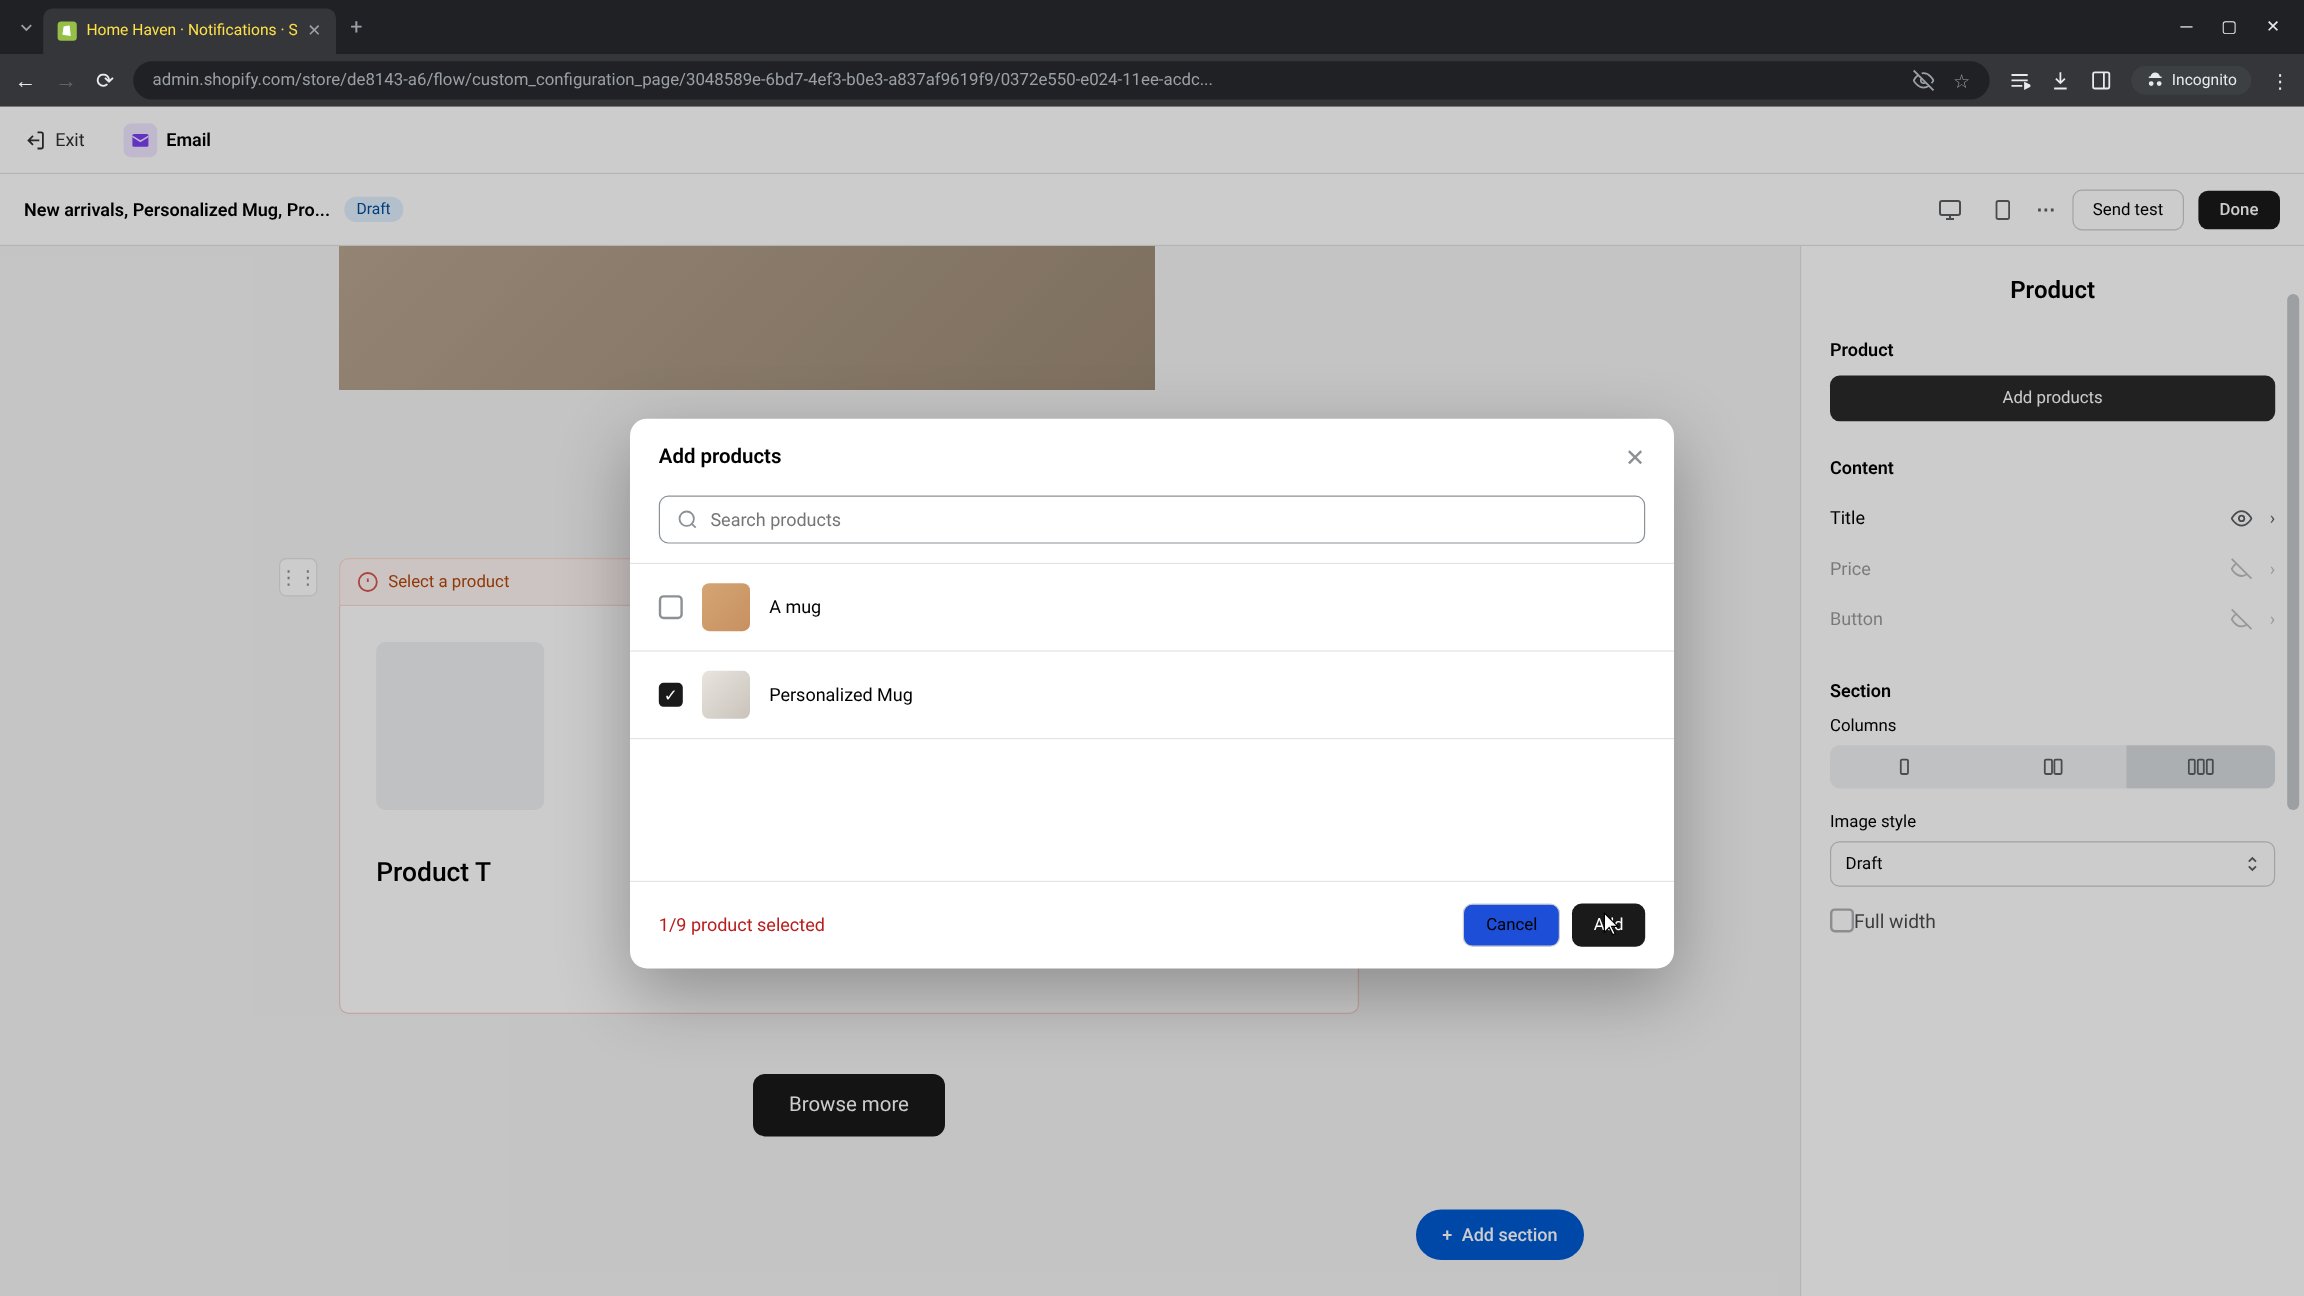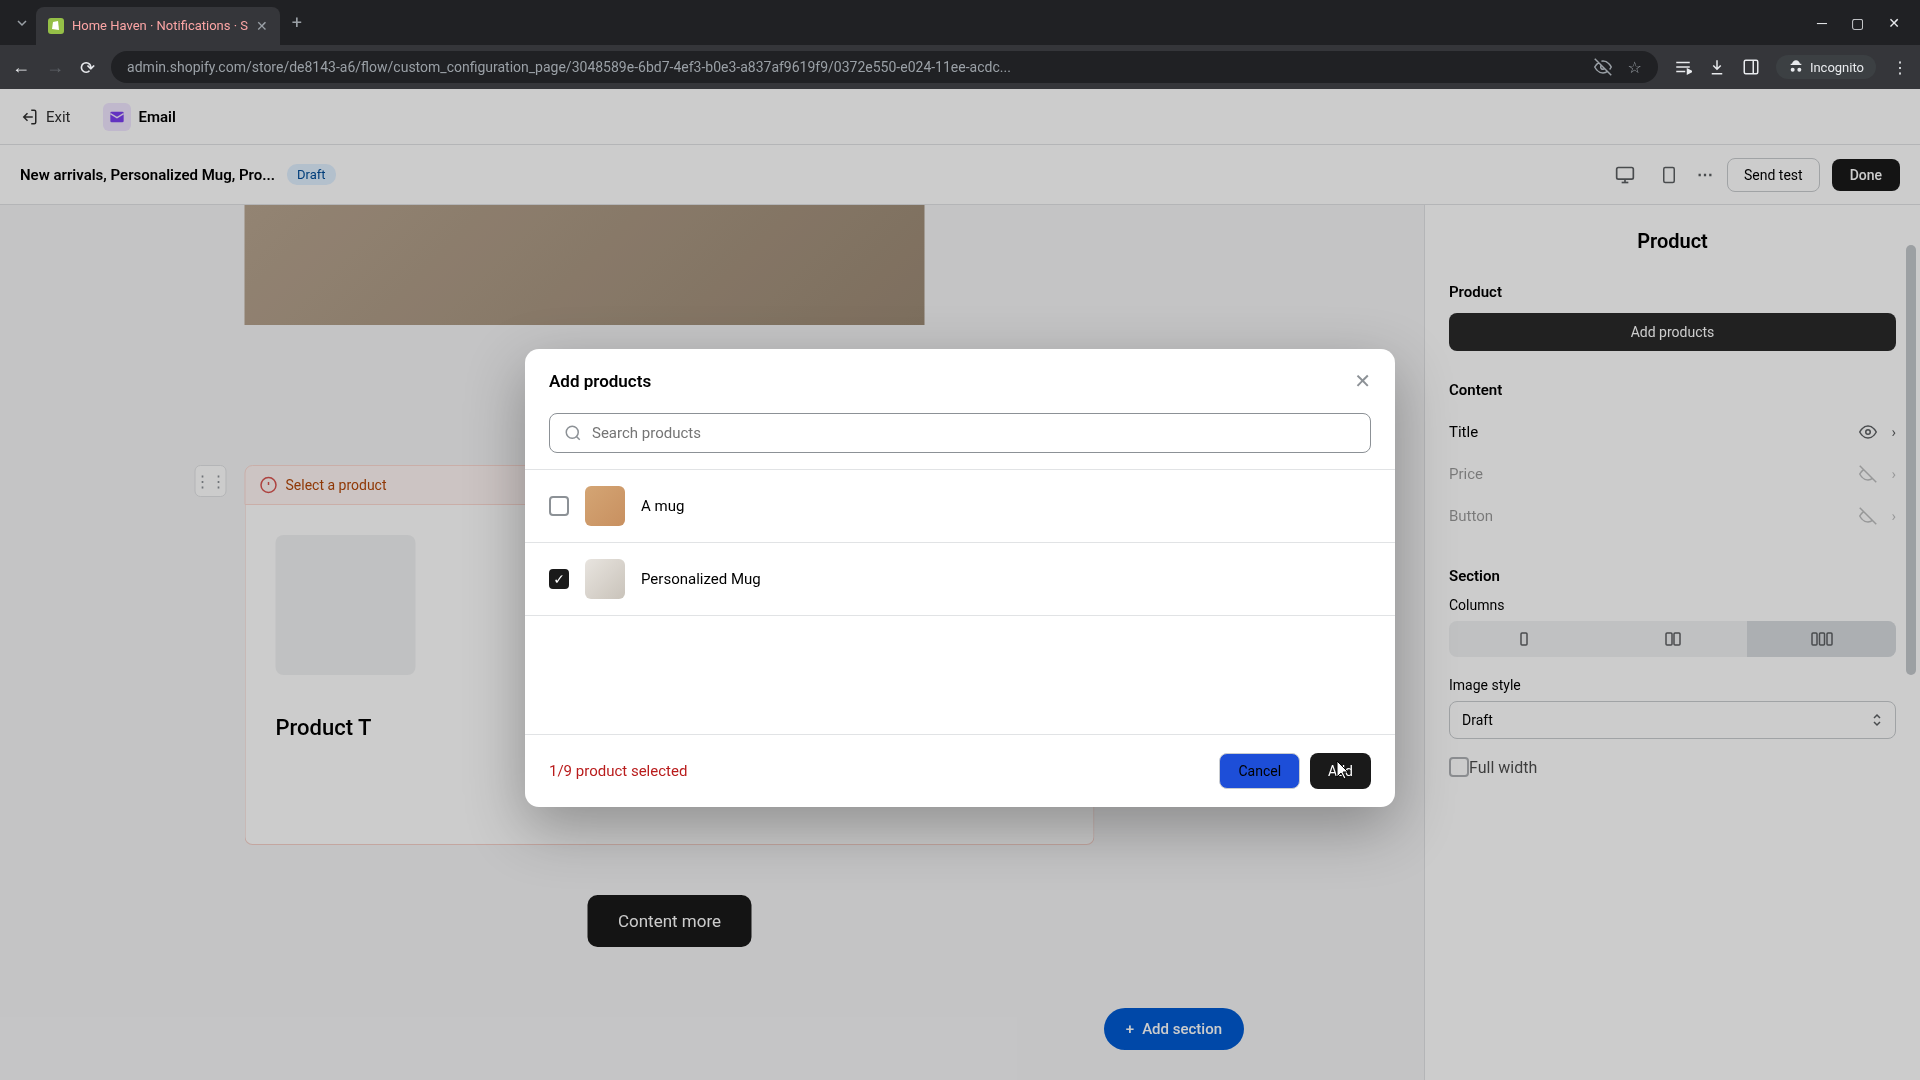--- a/index.html
+++ b/index.html
@@ -3,21 +3,21 @@
 <meta charset="utf-8">
 <style>
 * { margin: 0; padding: 0; box-sizing: border-box; font-family: -apple-system, BlinkMacSystemFont, "Segoe UI", Roboto, sans-serif; }
 body { background: #f6f6f7; overflow: hidden; width: 1920px; height: 1080px; transform-origin: top left; }
 
 
 .browser-chrome { background: #202124; height: 45px; display: flex; align-items: center; padding: 0 8px; }
 .tab-dropdown { width: 28px; height: 28px; display: flex; align-items: center; justify-content: center; color: #9aa0a6; }
 .tab { background: #35363a; border-radius: 8px 8px 0 0; padding: 8px 12px; display: flex; align-items: center; gap: 8px; height: 38px; margin-top: 6px; max-width: 280px; }
 .tab-favicon { width: 16px; height: 16px; background: #95bf47; border-radius: 3px; display: flex; align-items: center; justify-content: center; }
-.tab-title { color: #fca5a5; font-size: 13px; white-space: nowrap; overflow: hidden; text-overflow: ellipsis; flex: 1; }
+.tab-title { color: #fde047; font-size: 13px; white-space: nowrap; overflow: hidden; text-overflow: ellipsis; flex: 1; }
 .tab-close { color: #9aa0a6; font-size: 14px; cursor: pointer; }
 .new-tab { color: #9aa0a6; margin-left: 12px; font-size: 18px; }
 .window-controls { margin-left: auto; display: flex; gap: 24px; color: #e8eaed; padding-right: 12px; }
 .window-controls span { cursor: pointer; font-size: 14px; }
 
 .toolbar { background: #35363a; height: 44px; display: flex; align-items: center; padding: 0 12px; gap: 16px; }
 .nav-btn { color: #e8eaed; font-size: 18px; cursor: pointer; }
 .nav-btn.disabled { color: #5f6368; }
 .url-bar { flex: 1; background: #202124; border-radius: 20px; height: 32px; display: flex; align-items: center; padding: 0 16px; gap: 21px; }
 .url-text { color: #9aa0a6; font-size: 14px; flex: 1; white-space: nowrap; overflow: hidden; }
@@ -51,21 +51,21 @@
 .drag-handle { position: absolute; left: -50px; top: 0; width: 32px; height: 32px; background: #fff; border: 1px solid #e1e3e5; border-radius: 6px; display: flex; align-items: center; justify-content: center; color: #8c9196; }
 .select-product-banner { display: flex; align-items: center; gap: 8px; background: #fff6f4; border: 1px solid #fddad3; padding: 10px 14px; border-radius: 8px 8px 0 0; color: #b54708; font-size: 14px; width: 850px; }
 .product-placeholder { width: 850px; height: 340px; background: #fff; border: 1px solid #f5d0c9; border-top: none; border-radius: 0 0 8px 8px; padding: 30px; }
 .placeholder-grid { display: flex; gap: 20px; }
 .placeholder-cell { width: 140px; height: 140px; background: #f1f2f3; border-radius: 8px; }
 .product-title-text { font-size: 22px; font-weight: 500; margin-top: 40px; }
 .browse-more-btn { background: #1a1a1a; color: #fff; border: none; border-radius: 10px; padding: 16px 30px; font-size: 17px; cursor: pointer; display: block; margin: 50px auto; }
 .add-section-fab { position: absolute; bottom: 30px; right: 180px; background: #005bd3; color: #fff; border: none; border-radius: 24px; padding: 12px 22px; font-size: 15px; font-weight: 500; cursor: pointer; display: flex; align-items: center; gap: 8px; }
 
 
-.right-panel { width: 496px; background: #fff; border-left: 1px solid #e1e3e5; padding: 24px; overflow-y: auto; position: relative; }
+.right-panel { width: 420px; background: #fff; border-left: 1px solid #e1e3e5; padding: 24px; overflow-y: auto; position: relative; }
 .panel-title { text-align: center; font-size: 20px; font-weight: 600; margin-bottom: 30px; }
 .panel-section { margin-bottom: 30px; }
 .panel-section-title { font-size: 15px; font-weight: 600; margin-bottom: 12px; }
 .add-products-btn { width: 100%; background: #2a2a2a; color: #fff; border: none; border-radius: 8px; padding: 11px; font-size: 14px; cursor: pointer; }
 .content-row { display: flex; align-items: center; justify-content: space-between; padding: 12px 0; font-size: 15px; }
 .content-row.disabled { opacity: 0.4; }
 .content-icons { display: flex; gap: 14px; color: #5c5f62; }
 .columns-group { display: flex; background: #f1f2f3; border-radius: 8px; overflow: hidden; }
 .column-btn { flex: 1; padding: 10px; display: flex; align-items: center; justify-content: center; cursor: pointer; }
 .column-btn.active { background: #d7dbdf; }
@@ -227,21 +227,21 @@
             </svg>
           <span>Select a product</span>
         </div>
         <div class="product-placeholder">
           <div class="placeholder-grid">
             <div class="placeholder-cell"></div>
           </div>
           <div class="product-title-text">Product T</div>
         </div>
       </div>
-      <button class="browse-more-btn">Content more</button>
+      <button class="browse-more-btn">Browse more</button>
     </div>
     <button class="add-section-fab">
       <span>+</span>
       <span>Add section</span>
     </button>
   </div>
 
   <div class="right-panel">
     <div class="panel-title">Product</div>
 

